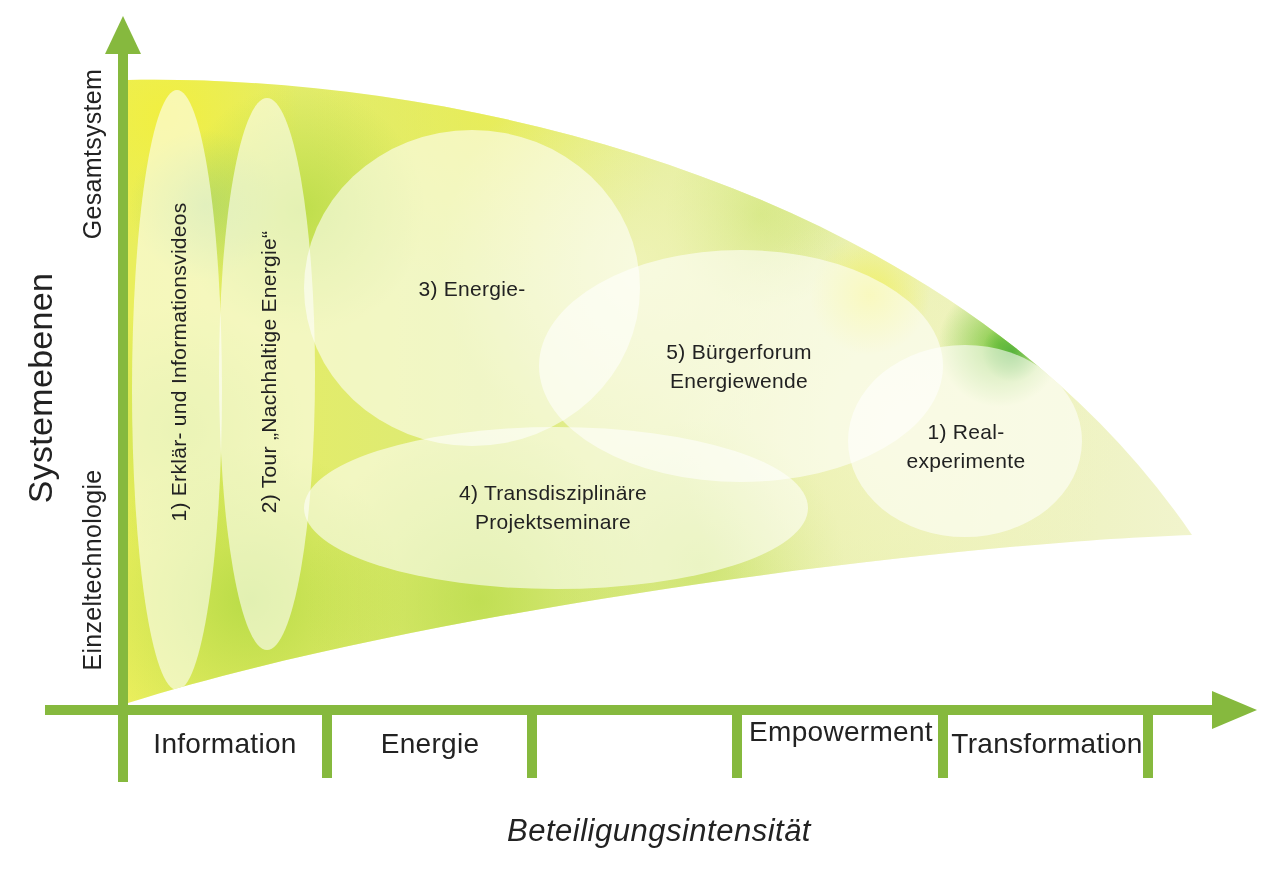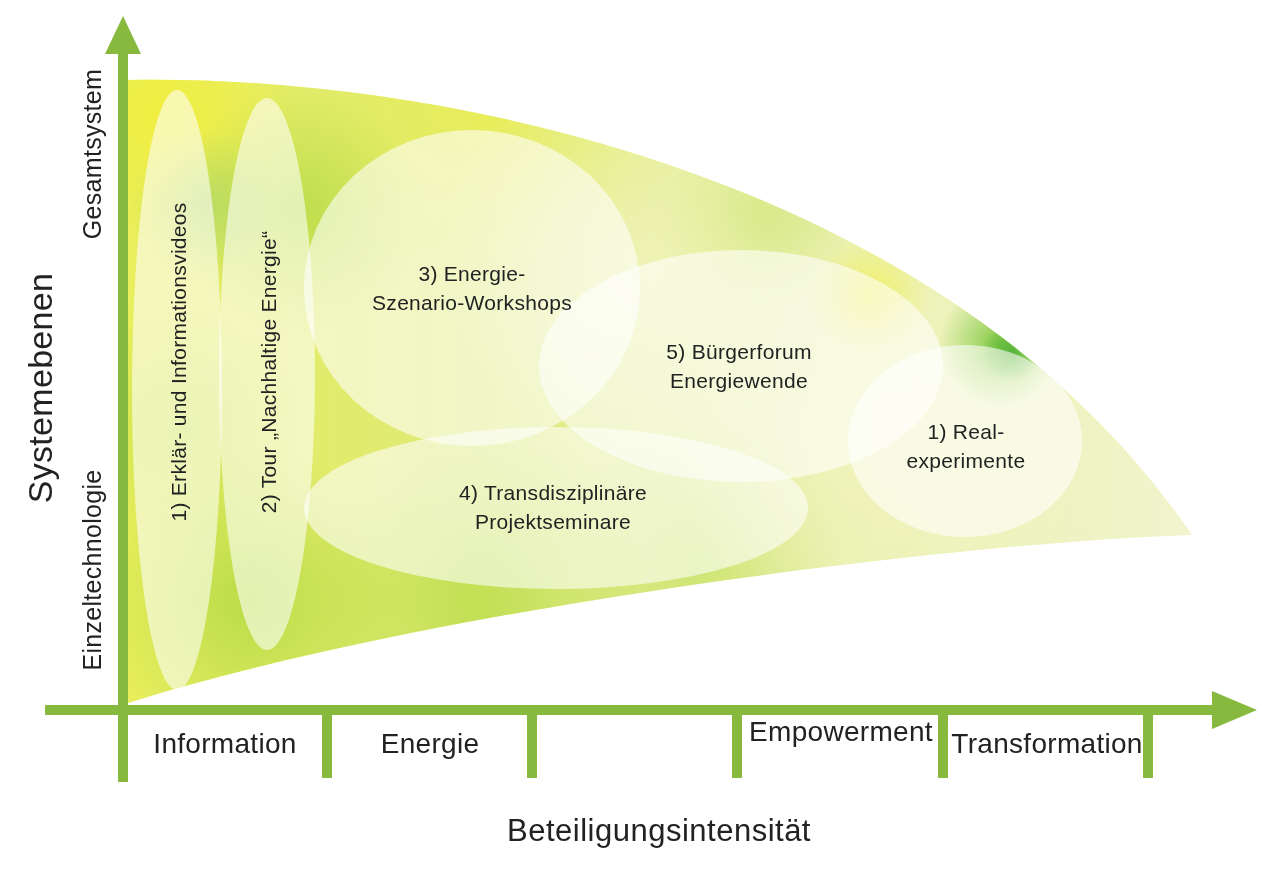--- a/index.html
+++ b/index.html
@@ -114,35 +114,34 @@
 
   <div class="lbl vert y-title" style="left:40px;top:388px;">Systemebenen</div>
   <div class="lbl vert y-tick" style="left:92px;top:154px;">Gesamtsystem</div>
   <div class="lbl vert y-tick" style="left:92px;top:570px;">Einzeltechnologie</div>
 
   <div class="lbl vert bubble-label" style="left:178px;top:362px;">1) Erklär- und Informationsvideos</div>
   <div class="lbl vert bubble-label" style="left:268px;top:372px;">2) Tour „Nachhaltige Energie“</div>
 
   <div class="lbl bubble-label" style="left:472px;top:288px;">
     <span class="line">3) Energie-</span>
-    <span class="line">Szenario-Workshops</span>
   </div>
   <div class="lbl bubble-label" style="left:553px;top:507px;">
     <span class="line">4) Transdisziplinäre</span>
     <span class="line">Projektseminare</span>
   </div>
   <div class="lbl bubble-label" style="left:739px;top:366px;">
     <span class="line">5) Bürgerforum</span>
     <span class="line">Energiewende</span>
   </div>
   <div class="lbl bubble-label" style="left:966px;top:446px;">
     <span class="line">1) Real-</span>
     <span class="line">experimente</span>
   </div>
 
   <div class="lbl x-cat" style="left:225px;top:744px;">Information</div>
   <div class="lbl x-cat" style="left:430px;top:744px;">Energie</div>
   <div class="lbl x-cat" style="left:841px;top:732px;">Empowerment</div>
   <div class="lbl x-cat" style="left:1047px;top:744px;text-align:right;">Transformation</div>
 
-  <div class="lbl x-title" style="left:659px;top:831px;">Beteiligungsintensität</div>
+  <div class="lbl x-title" style="left:659px;top:831px;font-style:italic;">Beteiligungsintensität</div>
 
 </div>
 
 </body></html>

